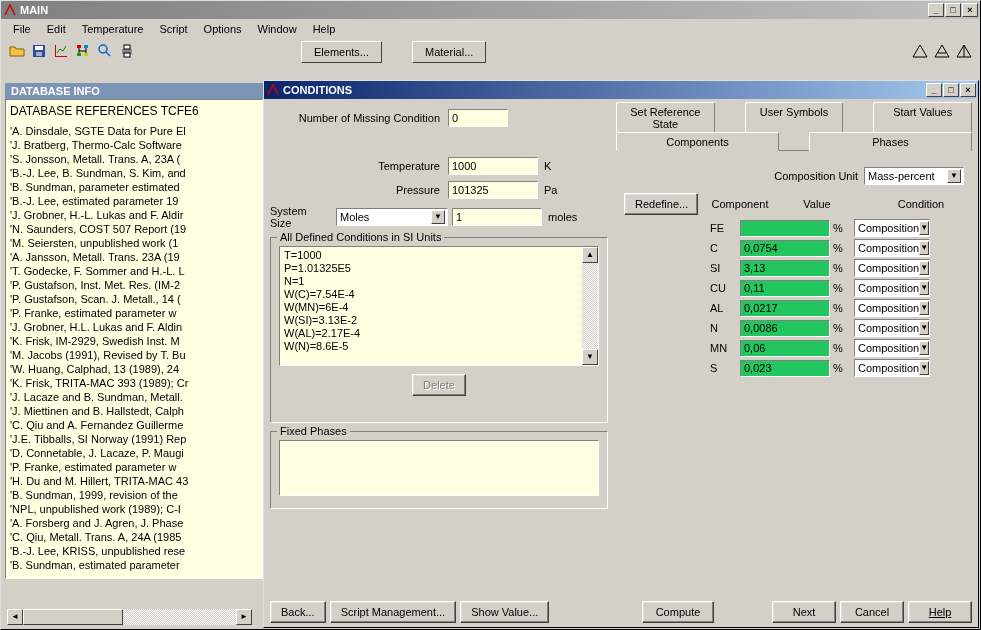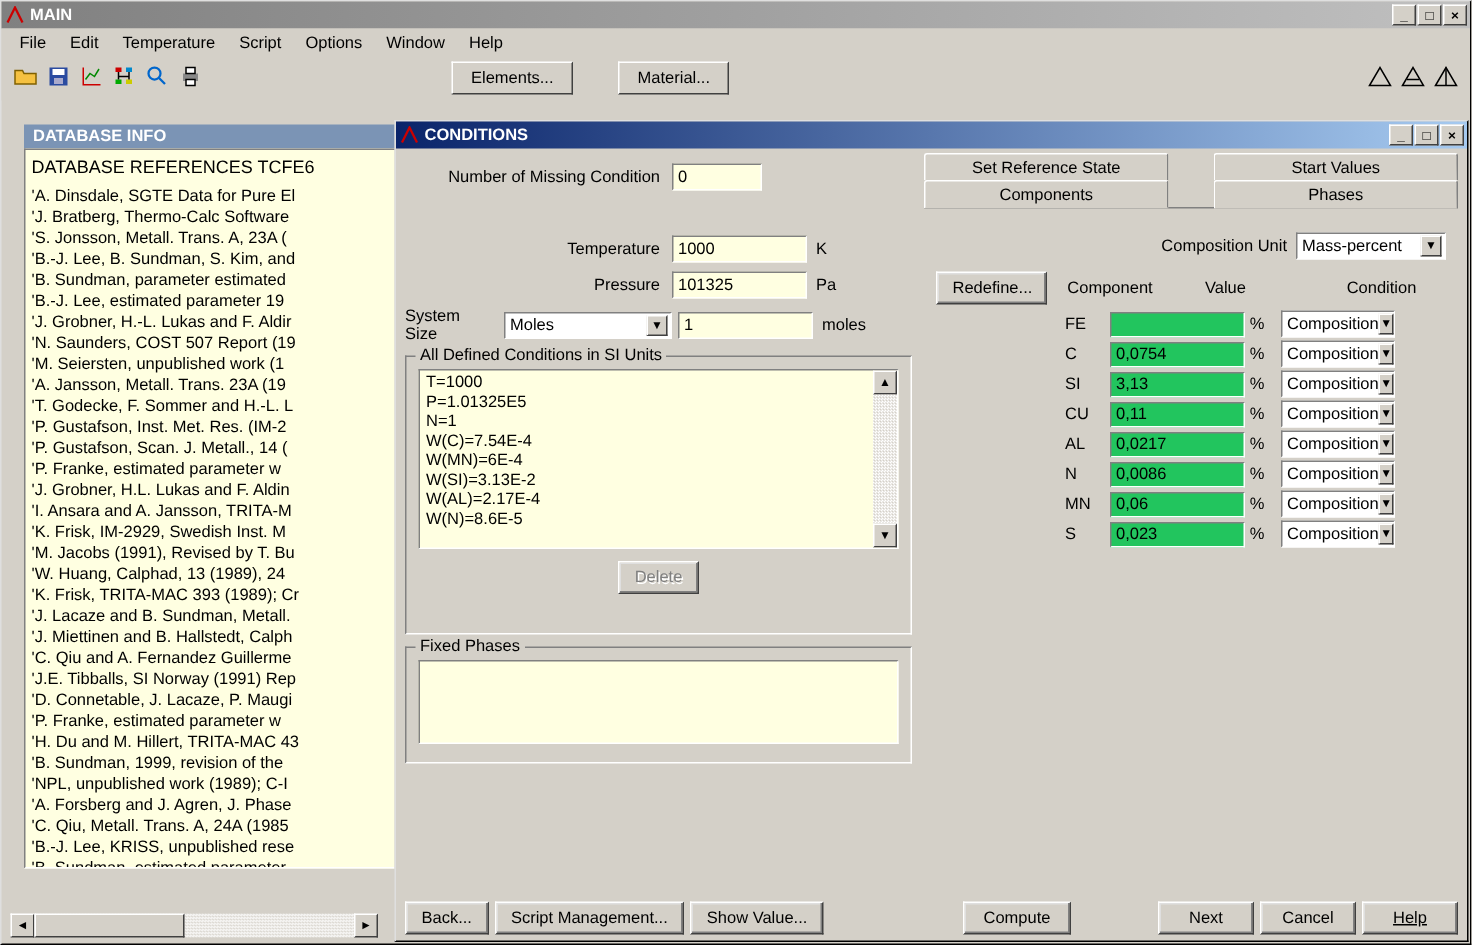--- a/index.html
+++ b/index.html
@@ -147,42 +147,41 @@
         </svg>
       </span>
     <span class="tool">
         <svg width="18" height="16" viewBox="0 0 18 16">
           <path d="M2 14 L9 2 L16 14 Z" fill="none" stroke="#000"></path>
           <path d="M9 2v12" stroke="#000"></path>
         </svg>
       </span>
   </div>
 
-  <div style="position:absolute; left:4px; top:82px; width:258px;margin-left:11px;">
+  <div style="position:absolute; left:4px; top:82px; width:258px;">
     <div class="label-bar">DATABASE INFO</div>
     <div class="ref-list">
       <div class="ref-title">DATABASE REFERENCES  TCFE6</div>
       <div style="height:4px"></div>
       <div id="refs">
           <div>'A. Dinsdale, SGTE Data for Pure El</div>
           <div>'J. Bratberg, Thermo-Calc Software</div>
           <div>'S. Jonsson, Metall. Trans. A, 23A (</div>
           <div>'B.-J. Lee, B. Sundman, S. Kim, and</div>
           <div>'B. Sundman, parameter estimated</div>
           <div>'B.-J. Lee, estimated parameter 19</div>
           <div>'J. Grobner, H.-L. Lukas and F. Aldir</div>
           <div>'N. Saunders, COST 507 Report (19</div>
           <div>'M. Seiersten, unpublished work (1</div>
           <div>'A. Jansson, Metall. Trans. 23A (19</div>
           <div>'T. Godecke, F. Sommer and H.-L. L</div>
           <div>'P. Gustafson, Inst. Met. Res. (IM-2</div>
           <div>'P. Gustafson, Scan. J. Metall., 14 (</div>
           <div>'P. Franke, estimated parameter w</div>
           <div>'J. Grobner, H.L. Lukas and F. Aldin</div>
-          <div>'I. Ansara and A. Jansson, TRITA-M</div>
           <div>'K. Frisk, IM-2929, Swedish Inst. M</div>
           <div>'M. Jacobs (1991), Revised by T. Bu</div>
           <div>'W. Huang, Calphad, 13 (1989), 24</div>
           <div>'K. Frisk, TRITA-MAC 393 (1989); Cr</div>
           <div>'J. Lacaze and B. Sundman, Metall.</div>
           <div>'J. Miettinen and B. Hallstedt, Calph</div>
           <div>'C. Qiu and A. Fernandez Guillerme</div>
           <div>'J.E. Tibballs, SI Norway (1991) Rep</div>
           <div>'D. Connetable, J. Lacaze, P. Maugi</div>
           <div>'P. Franke, estimated parameter w</div>
@@ -275,20 +274,21 @@
 
       <div class="groupbox" style="height:78px;">
         <div class="legend">Fixed Phases</div>
         <div class="listbox" style="height:56px;"></div>
       </div>
     </div>
 
     <div style="flex:1; padding:2px 6px 0 2px;">
       <div class="tabs" style="border-bottom:none;">
         <div class="tab" style="flex:1; text-align:center;">Set Reference State</div>
+        <div class="tab" style="flex:1; text-align:center;">User Symbols</div>
         <div class="tab" style="flex:1; text-align:center;">Start Values</div>
       </div>
       <div class="tabs">
         <div class="tab active" style="flex:1; text-align:center;">Components</div>
         <div class="tab" style="flex:1; text-align:center;">Phases</div>
       </div>
 
       <div class="comp-area">
         <div style="display:flex; align-items:center; justify-content:flex-end; margin:10px 0 8px 0;">
           <span>Composition Unit</span>

